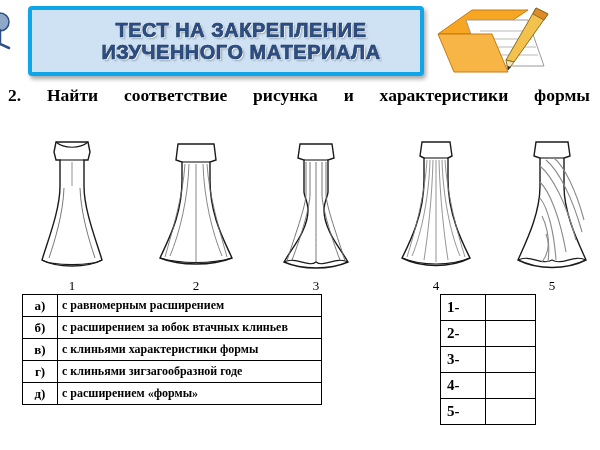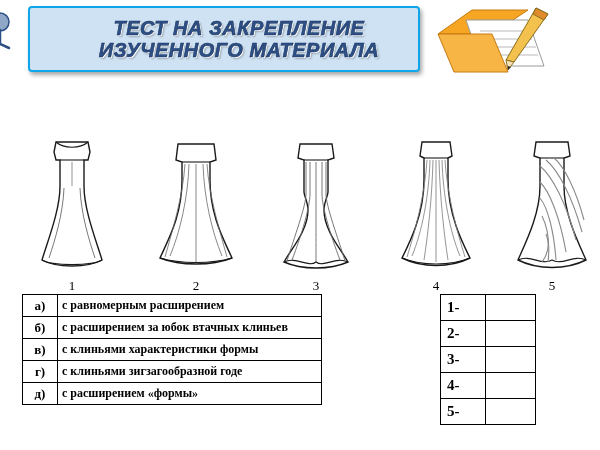--- a/index.html
+++ b/index.html
@@ -7,24 +7,23 @@
     width:600px;height:450px;
     background:#ffffff;
     font-family:"Liberation Serif", serif;
     position:relative;
     overflow:hidden;
   }
   
   .banner{
     position:absolute;left:28px;top:6px;width:388px;height:62px;
     background:#cfe2f3;
-    border:2px solid #0ea5e9;
+    border:4px solid #0ea5e9;
     border-radius:4px;
     box-shadow:2px 3px 4px rgba(0,0,0,.35);
-    font-style:italic;
   }
   .banner-inner{
     position:absolute;left:0;top:0;right:0;bottom:0;
     display:flex;flex-direction:column;align-items:center;justify-content:center;
     padding-left:30px;
     box-sizing:border-box;
   }
   .banner-line{
     font-family:"Liberation Sans", sans-serif;
     font-weight:bold;
@@ -131,20 +130,21 @@
     <g>
       <path d="M104,4 L116,10 L82,58 L74,56 Z" fill="#f2c14e" stroke="#8a6d1d" stroke-width="1"></path>
       <path d="M104,4 L116,10 L112,16 L101,10 Z" fill="#e08b2a" stroke="#8a6d1d" stroke-width="1"></path>
       <path d="M74,56 L82,58 L76,66 Z" fill="#f6e2b8" stroke="#8a6d1d" stroke-width="1"></path>
       <path d="M76,62 L79,63 L76,66 Z" fill="#2b2b2b"></path>
     </g>
   </svg>
 </div>
 
 <div class="question">
+  <div class="q-line1">2.  Найти  соответствие  рисунка  и  характеристики  формы</div>
 </div>
 
 <div class="figures">
 
   <div class="fig" style="left:12px;">
     <svg width="100" height="142" viewBox="0 0 100 142">
       <path d="M34,6 L66,6 L68,16 L66,24 L62,24 L62,50 C62,74 74,104 80,124 C66,132 34,132 20,124 C26,104 38,74 38,50 L38,24 L34,24 L32,16 Z" fill="#ffffff" stroke="#1a1a1a" stroke-width="1.4"></path>
       <path d="M34,6 C42,13 58,13 66,6" fill="none" stroke="#1a1a1a" stroke-width="1.2"></path>
       <path d="M38,24 L62,24" fill="none" stroke="#1a1a1a" stroke-width="1.1"></path>
       <path d="M50,26 L50,50" fill="none" stroke="#777" stroke-width="0.8"></path>

